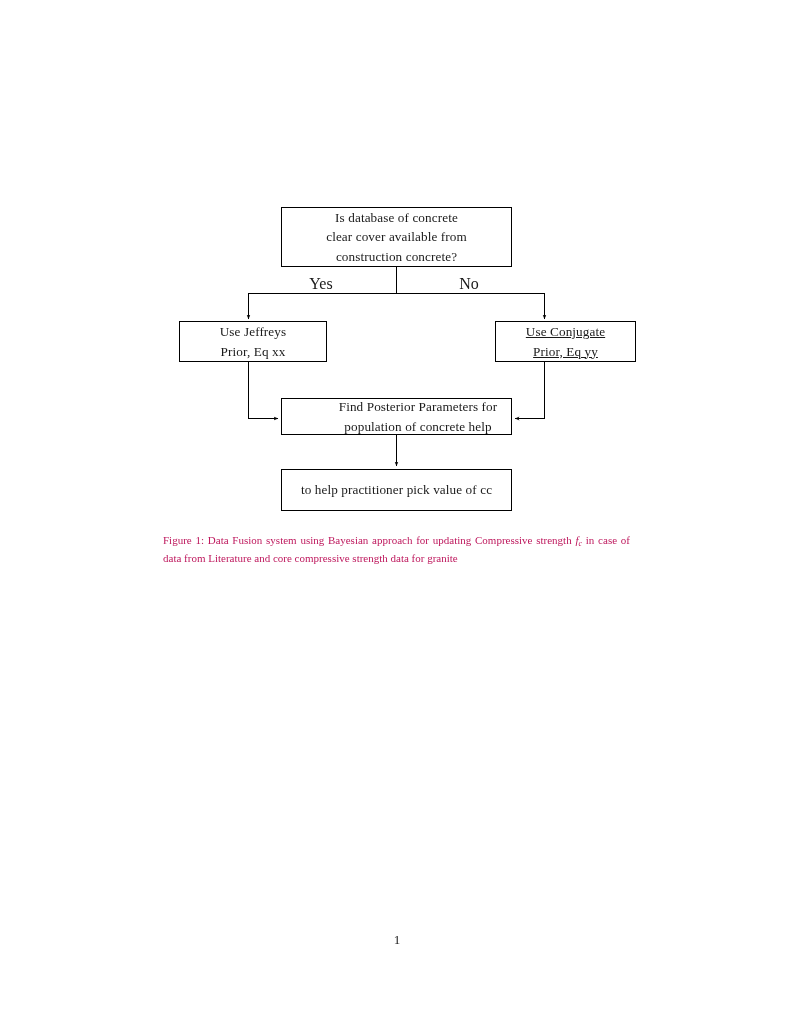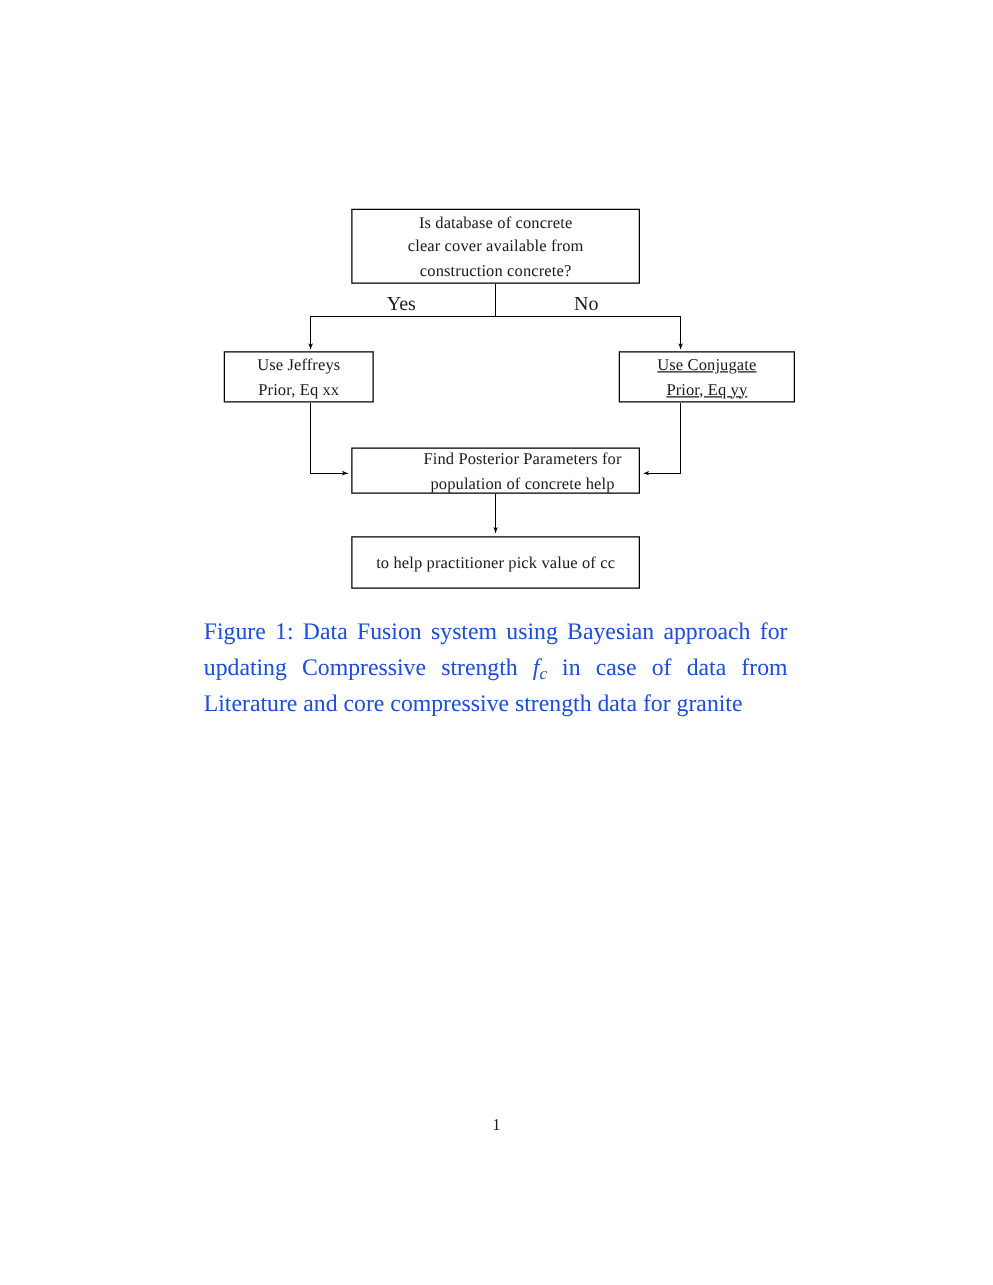--- a/index.html
+++ b/index.html
@@ -14,20 +14,21 @@
     position: relative;
     overflow: hidden;
     font-family: "Liberation Serif", "DejaVu Serif", serif;
     color: #000000;
     -webkit-font-smoothing: antialiased;
   }
 
   .page {
     position: absolute;
     inset: 0;
+    margin-top: 40px;
   }
 
   
   .figure-block {
     position: absolute;
     left: 0;
     top: 0;
     width: 794px;
     height: 500px;
   }
@@ -53,21 +54,21 @@
     text-align: center;
     font-size: 13.2px;
     line-height: 1.48;
     letter-spacing: 0.1px;
     color: #1a1a1a;
     z-index: 2;
   }
   .node .ln { display: block; white-space: nowrap; }
 
   #node-question { left: 281px; top: 167px; width: 231px; height: 60px; }
-  #node-jeffreys  { left: 179px; top: 281px; width: 120px; height: 41px; text-align: center; }
+  #node-jeffreys  { left: 179px; top: 281px; width: 148px; height: 41px; text-align: center; }
   #node-conjugate { left: 495px; top: 281px; width: 141px; height: 41px; text-decoration: underline; }
   #node-posterior { left: 281px; top: 358px; width: 231px; height: 37px; padding-left: 43px; }
   #node-plot      { left: 281px; top: 429px; width: 231px; height: 42px; }
 
   
   .branch-label {
     position: absolute;
     font-size: 16px;
     line-height: 1;
     color: #1a1a1a;
@@ -79,25 +80,25 @@
   }
   #label-yes { left: 321px; top: 236px; }
   #label-no  { left: 469px; top: 236px; }
 
   
   .caption {
     position: absolute;
     left: 163px;
     top: 492px;
     width: 467px;
-    font-size: 19px;
+    font-size: 11px;
     line-height: 1.52;
     text-align: justify;
     text-justify: inter-word;
-    color: #1d4ed8;
+    color: #be185d;
     hyphens: manual;
   }
   .caption .cap-label { white-space: nowrap; }
   .caption .mathvar {
     font-style: italic;
     font-family: "Liberation Serif", "DejaVu Serif", serif;
   }
   .caption .mathsub {
     font-style: italic;
     font-size: 0.72em;

